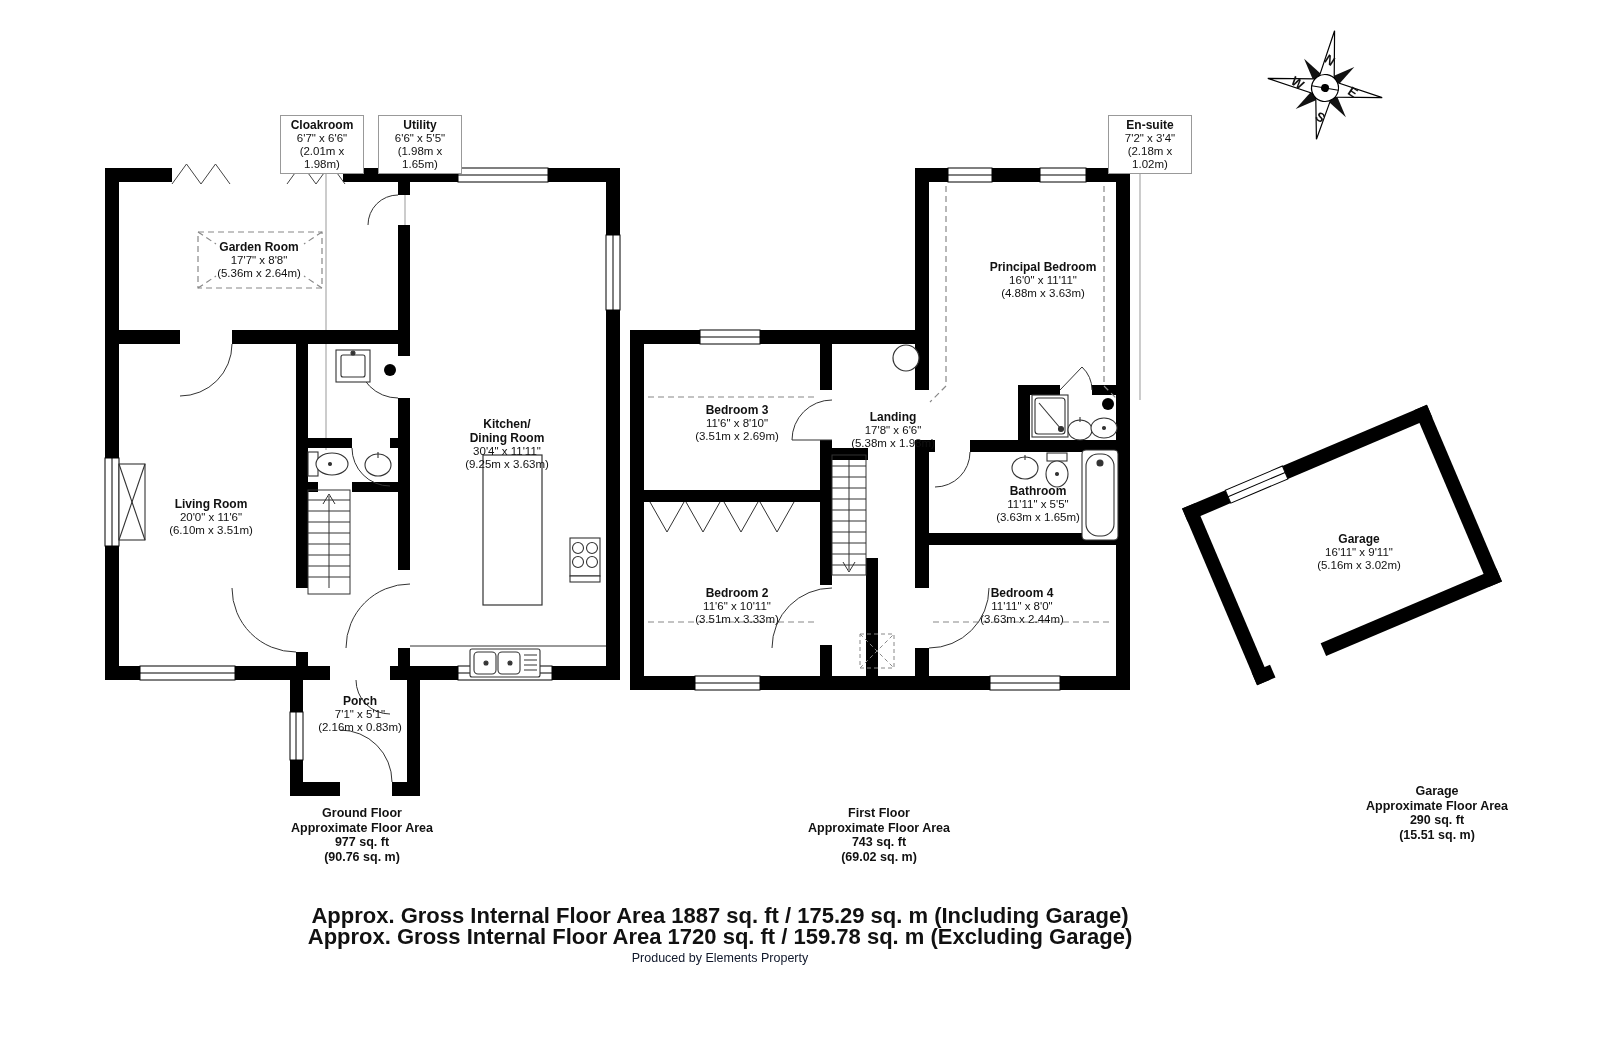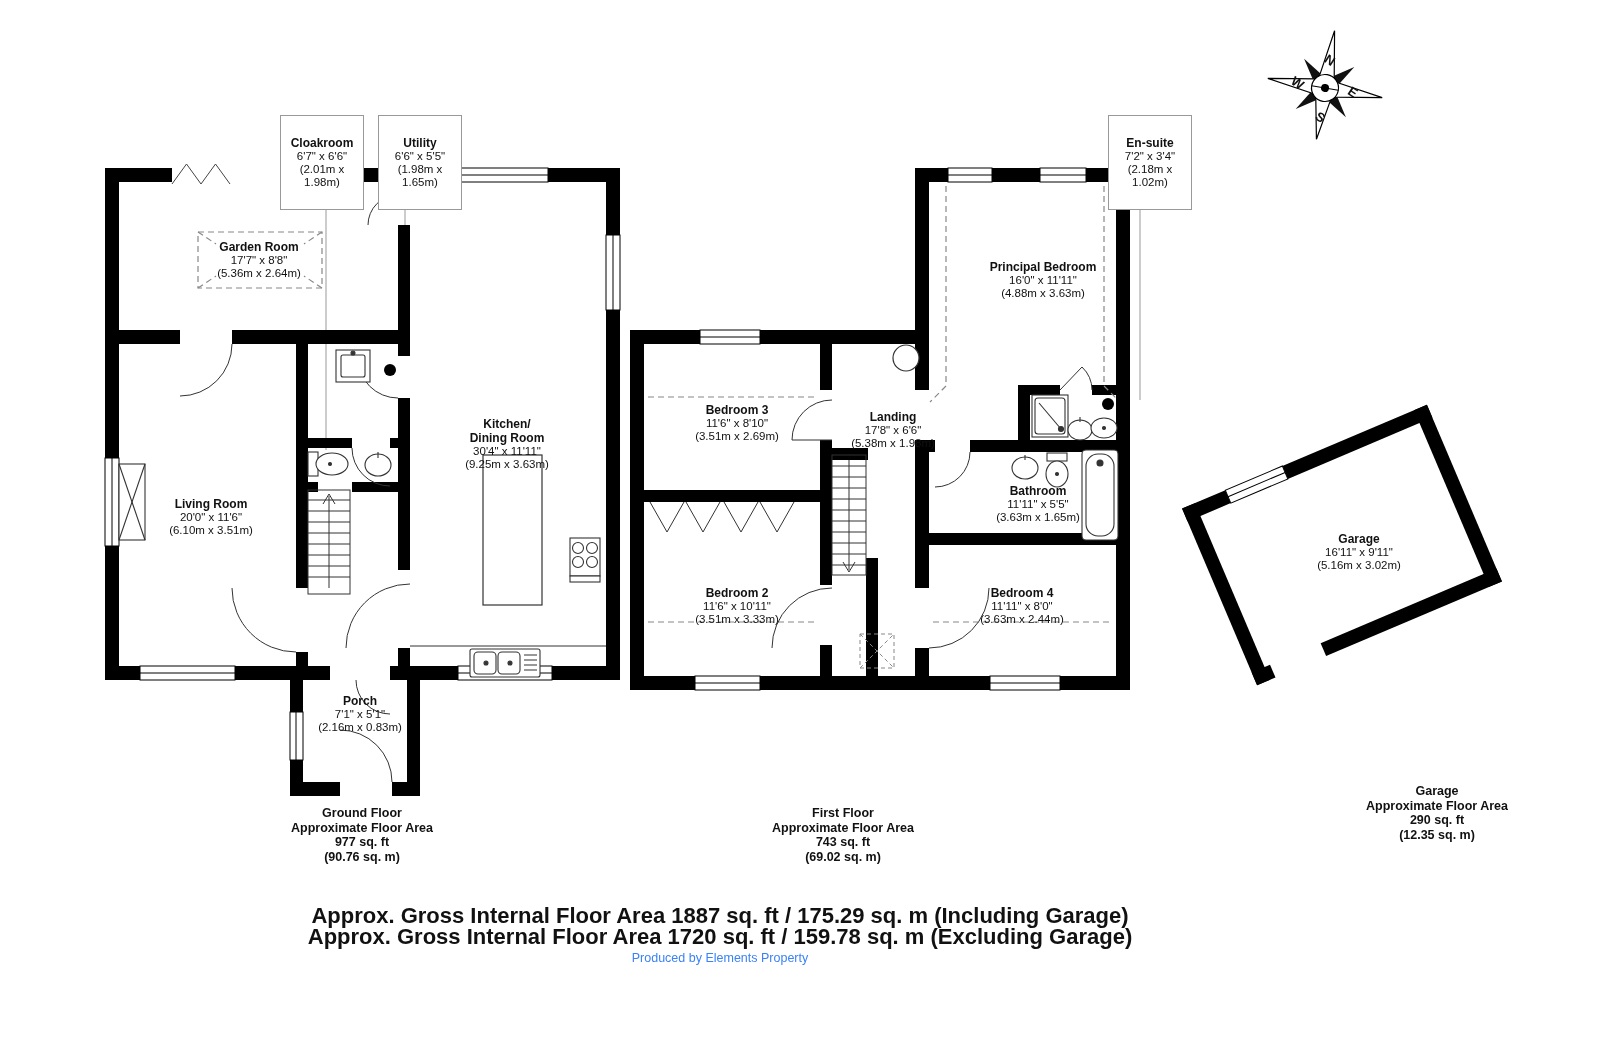--- a/index.html
+++ b/index.html
@@ -3,26 +3,26 @@
 <meta charset="utf-8">
 <style>
   html,body{margin:0;padding:0;background:#fff;}
   .canvas{position:relative;width:1600px;height:1062px;background:#fff;overflow:hidden;
           font-family:"Liberation Sans", sans-serif;color:#111;}
   svg{position:absolute;left:0;top:0;}
   .lbl{position:absolute;transform:translateX(-50%);text-align:center;white-space:nowrap;}
   .rn{font-size:12px;font-weight:bold;line-height:14px;color:#111;}
   .rd{font-size:11.5px;line-height:13px;color:#111;}
   .callout{position:absolute;background:#fff;border:1px solid #999;text-align:center;
-           padding:20px 2px;box-sizing:border-box;}
+           padding:2px 2px;box-sizing:border-box;}
   .sum .rs{font-size:12.5px;font-weight:bold;line-height:14.5px;color:#111;}
   .footer{position:absolute;transform:translateX(-50%);text-align:center;white-space:nowrap;}
   .f1{font-size:22px;font-weight:bold;line-height:21px;color:#111;}
   .f2{font-size:12.5px;line-height:15px;margin-top:4px;color:#111;}
-  .f3{font-size:12.5px;line-height:15px;margin-top:4px;color:#3b82f6;}
+  .f3{font-size:12.5px;line-height:15px;margin-top:4px;color:#0f172a;}
 </style>
 </head>
 <body>
 
 <div class="canvas">
 
 <svg width="1600" height="1062" viewBox="0 0 1600 1062">
 
   <g stroke="#999" stroke-width="1">
     <line x1="326" y1="158" x2="326" y2="450"></line>
@@ -397,37 +397,37 @@
 <div class="lbl" style="left:737px;top:586px;">
   <div class="rn">Bedroom 2</div>
   <div class="rd">11'6" x 10'11"</div>
   <div class="rd">(3.51m x 3.33m)</div>
 </div>
 <div class="lbl" style="left:1022px;top:586px;">
   <div class="rn">Bedroom 4</div>
   <div class="rd">11'11" x 8'0"</div>
   <div class="rd">(3.63m x 2.44m)</div>
 </div>
-<div class="lbl sum" style="left:843px;top:806px;">
+<div class="lbl sum" style="left:879px;top:806px;">
   <div class="rs">First Floor</div>
   <div class="rs">Approximate Floor Area</div>
   <div class="rs">743 sq. ft</div>
   <div class="rs">(69.02 sq. m)</div>
 </div>
 
 <div class="lbl" style="left:1359px;top:532px;">
   <div class="rn">Garage</div>
   <div class="rd">16'11" x 9'11"</div>
   <div class="rd">(5.16m x 3.02m)</div>
 </div>
 <div class="lbl sum" style="left:1437px;top:784px;">
   <div class="rs">Garage</div>
   <div class="rs">Approximate Floor Area</div>
   <div class="rs">290 sq. ft</div>
-  <div class="rs">(12.35 sq. m)</div>
+  <div class="rs">(15.51 sq. m)</div>
 </div>
 
 <div class="footer" style="left:720px;top:905px;">
   <div class="f1">Approx. Gross Internal Floor Area 1887 sq. ft / 175.29 sq. m (Including Garage)</div>
   <div class="f1">Approx. Gross Internal Floor Area 1720 sq. ft / 159.78 sq. m (Excluding Garage)</div>
   <div class="f3">Produced by Elements Property</div>
 </div>
 
 </div>
 

